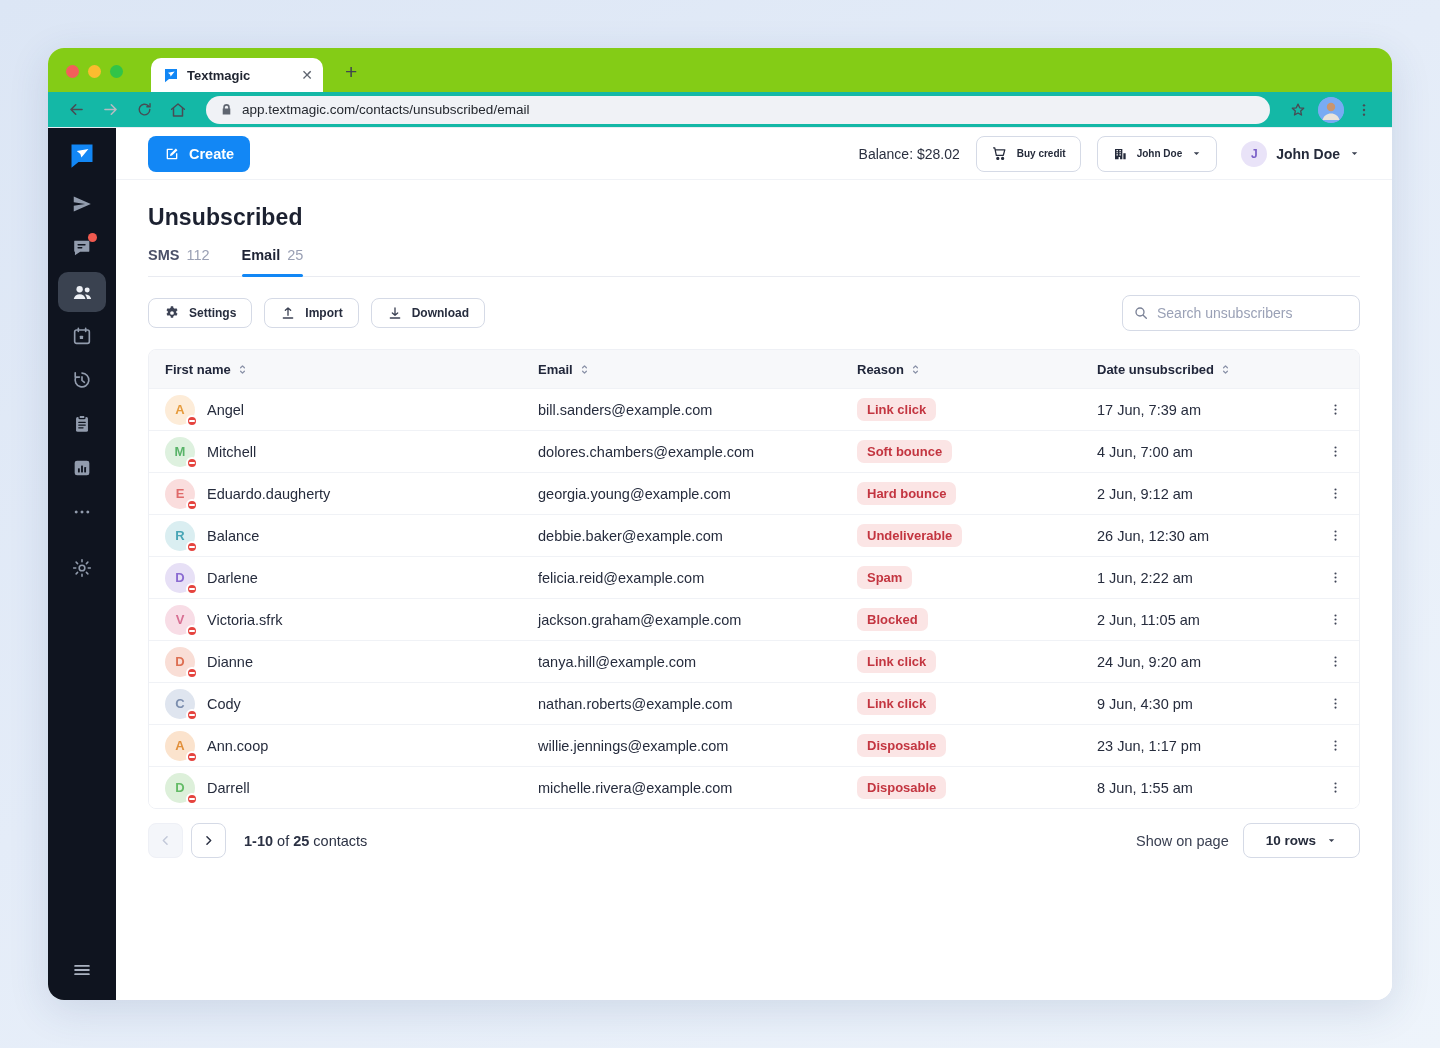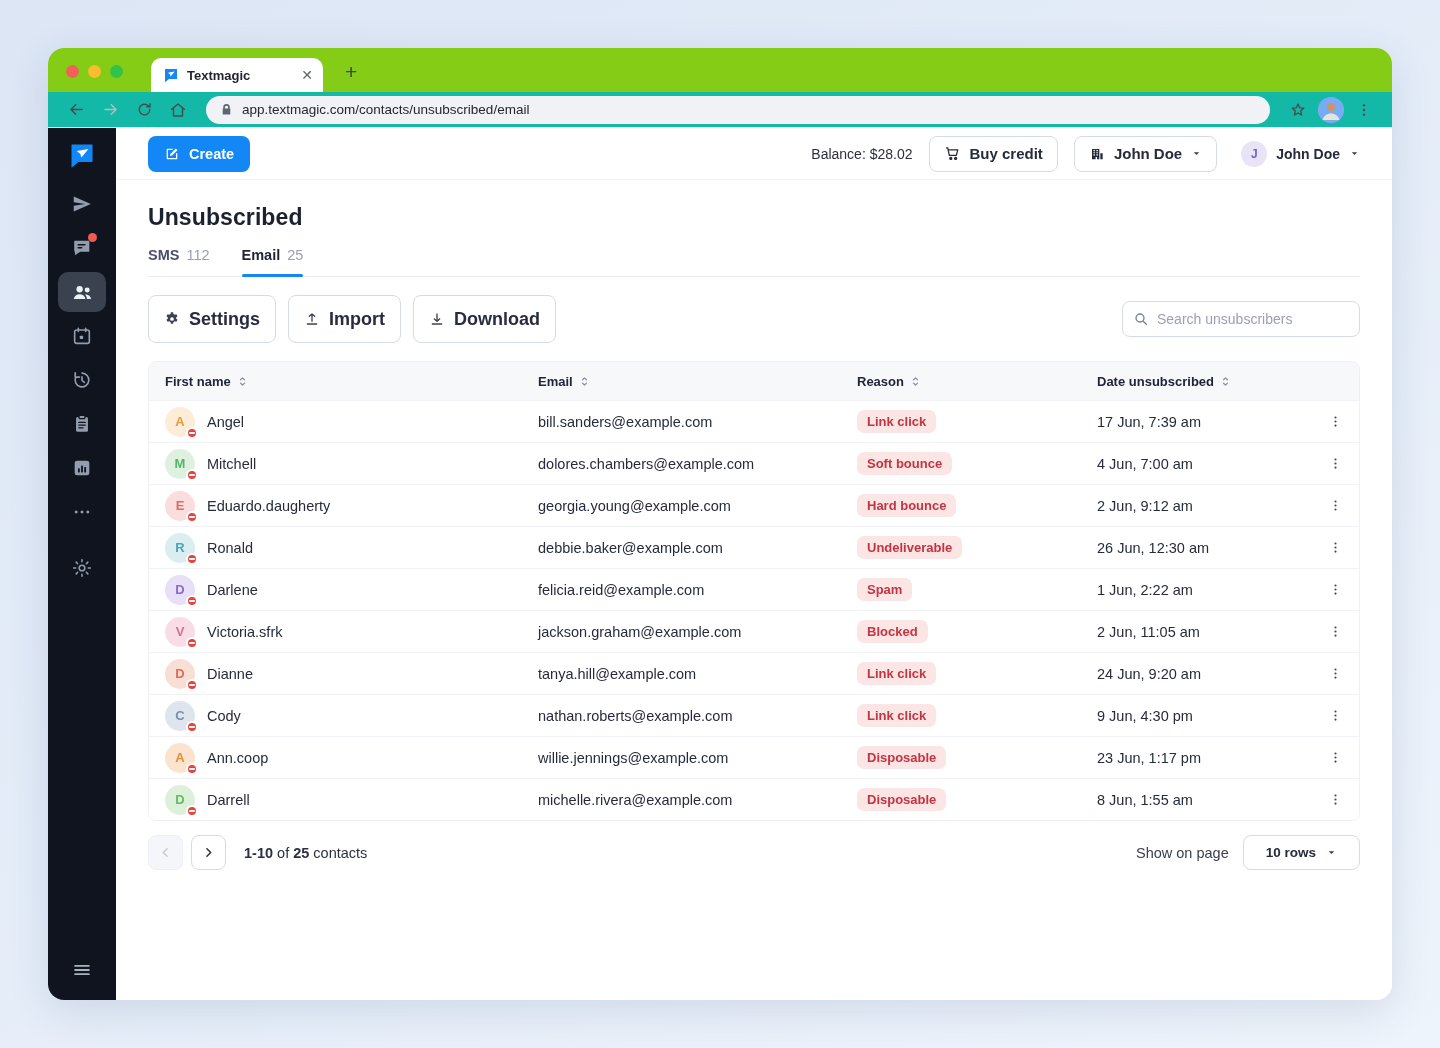--- a/index.html
+++ b/index.html
@@ -45,35 +45,35 @@
   .sb-item.secondary { margin-top:12px; }
   .sb-badge { position:absolute; top:7px; right:9px; width:9px; height:9px; border-radius:50%; background:#f05a4f; }
   .sb-spacer { flex:1; }
   .sb-bottom { width:48px; height:44px; margin-bottom:8px; display:flex; align-items:center; justify-content:center; color:#aab2c0; cursor:pointer; }
   .main { flex:1; background:#fff; display:flex; flex-direction:column; }
   
   .topbar { height:52px; display:flex; align-items:center; padding:0 32px; border-bottom:1px solid #f0f2f6; flex:none; }
   .btn-create { height:36px; padding:0 16px; background:#1287f5; color:#fff; border:none; border-radius:8px; font-family:inherit; font-size:14.5px; font-weight:700; display:flex; align-items:center; gap:9px; cursor:pointer; }
   .top-right { margin-left:auto; display:flex; align-items:center; gap:16px; }
   .balance { font-size:14px; color:#2b3040; }
-  .btn-sec { height:36px; padding:0 14px; background:#fff; border:1px solid #d5dae6; border-radius:8px; font-family:inherit; font-size:15px; font-weight:700; color:#252b3b; display:flex; align-items:center; gap:9px; cursor:pointer; }
+  .btn-sec { height:36px; padding:0 14px; background:#fff; border:1px solid #d5dae6; border-radius:8px; font-family:inherit; font-size:10px; font-weight:700; color:#252b3b; display:flex; align-items:center; gap:9px; cursor:pointer; }
   .userchip { display:flex; align-items:center; gap:9px; cursor:pointer; margin-left:8px; }
   .uavatar { width:26px; height:26px; border-radius:50%; background:#e9e3f8; color:#7a5fc7; font-size:12px; font-weight:700; display:flex; align-items:center; justify-content:center; }
   .uname { font-size:14px; font-weight:700; color:#252b3b; }
   .caret { color:#3a4050; display:flex; }
   
   .content { padding:0 32px; flex:1; display:flex; flex-direction:column; }
   .page-title { margin-top:24px; font-size:23px; font-weight:700; color:#1c2130; letter-spacing:.1px; }
   .tabsrow { margin-top:16px; display:flex; gap:32px; border-bottom:1px solid #e9ebf1; }
   .ptab { display:flex; gap:7px; padding-bottom:13px; font-size:14.5px; font-weight:700; cursor:pointer; position:relative; color:#4a5068; }
   .ptab .cnt { color:#9aa0b4; font-weight:400; }
   .ptab.active { color:#1f2435; }
   .ptab.active:after { content:""; position:absolute; left:0; right:0; bottom:-1px; height:3px; background:#1287f5; border-radius:2px; }
   .toolbar { margin-top:18px; display:flex; gap:12px; align-items:center; }
-  .btn-tool { height:48px; padding:0 15px; background:#fff; border:1px solid #d5dae6; border-radius:8px; font-family:inherit; font-size:18px; font-weight:700; color:#272d3e; display:flex; align-items:center; gap:9px; cursor:pointer; }
+  .btn-tool { height:30px; padding:0 15px; background:#fff; border:1px solid #d5dae6; border-radius:8px; font-family:inherit; font-size:12px; font-weight:700; color:#272d3e; display:flex; align-items:center; gap:9px; cursor:pointer; }
   .btn-tool svg { color:#3c4254; }
   .search { margin-left:auto; width:238px; height:36px; border:1px solid #d5dae6; border-radius:8px; display:flex; align-items:center; padding:0 10px; gap:8px; background:#fff; }
   .search svg { color:#7a8196; flex:none; }
   .search input { border:none; outline:none; flex:1; font-family:inherit; font-size:14px; color:#2b3143; background:transparent; }
   .search input::placeholder { color:#9aa1b6; }
   
   .tbl { margin-top:18px; border:1px solid #eef0f5; border-radius:8px; overflow:hidden; }
   .trow { display:grid; grid-template-columns:373px 319px 240px 1fr 48px; align-items:center; padding-left:16px; }
   .thead { height:38px; background:#f7f8fa; }
   .th { display:flex; align-items:center; gap:5px; font-size:13px; font-weight:700; color:#20263a; cursor:pointer; }
@@ -477,21 +477,21 @@
   </div>
 
   <div class="trow brow">
     <div class="namecell">
       <span class="avatar" style="background: rgb(218, 238, 241);">
         <span class="init" style="color: rgb(71, 165, 181);">R</span>
         <span class="minus">
                       <i></i>
                     </span>
       </span>
-      <span class="cname">Ronald</span>
+      <span class="cname">Balance</span>
     </div>
     <div class="cemail">debbie.baker@example.com</div>
     <div><span class="reason">Undeliverable</span></div>
     <div class="cdate">26 Jun, 12:30 am</div>
     <div style="display:flex;justify-content:center;">
       <span class="kebab">
         <svg width="15" height="15" viewBox="0 0 24 24" fill="currentColor">
                       <circle cx="12" cy="5.5" r="1.7"></circle>
                       <circle cx="12" cy="12" r="1.7"></circle>
                       <circle cx="12" cy="18.5" r="1.7"></circle>

